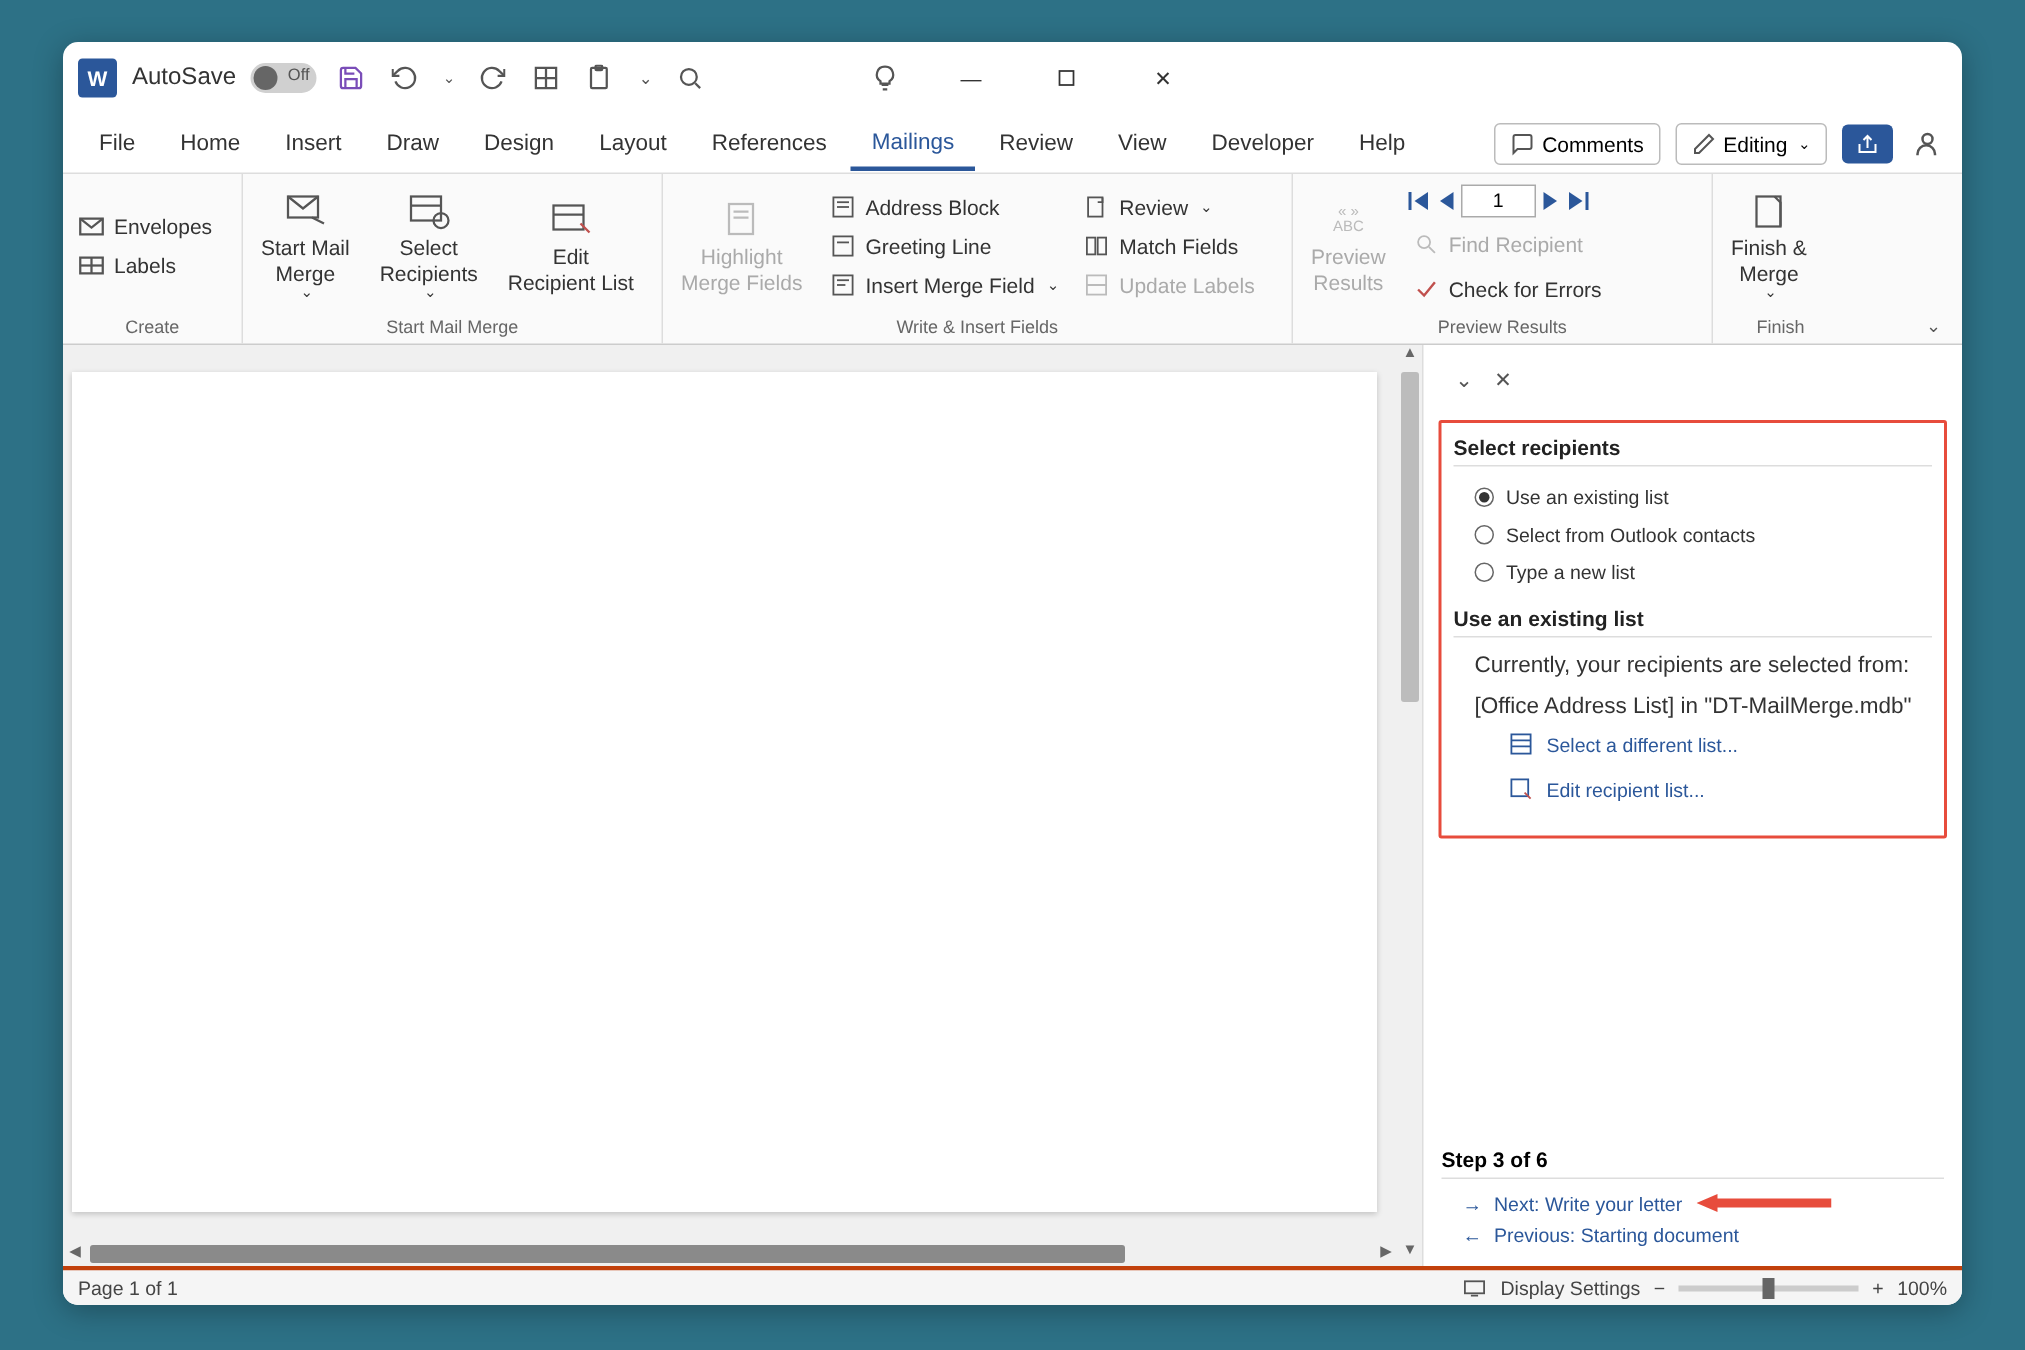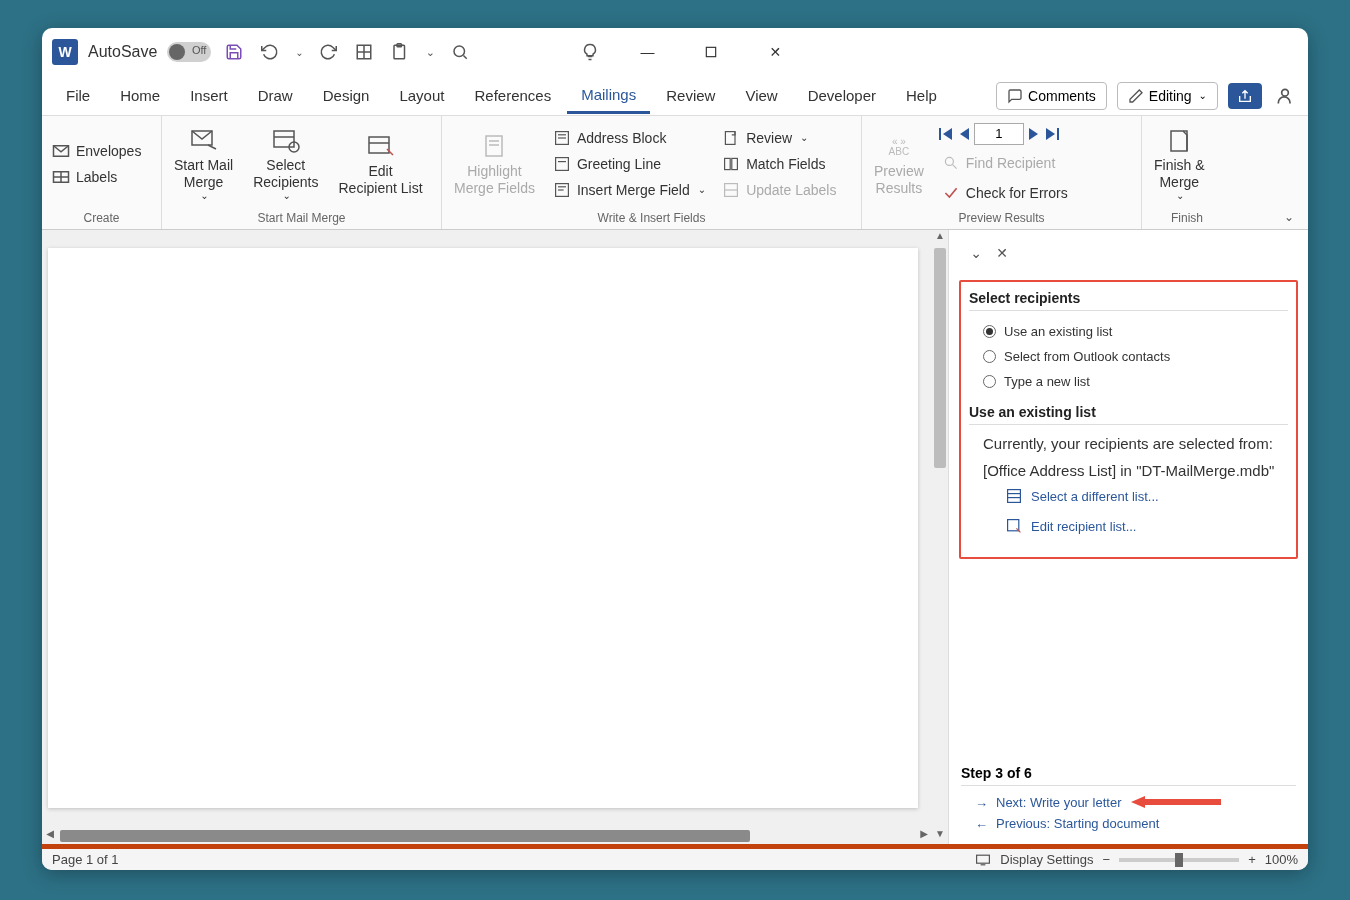--- a/index.html
+++ b/index.html
@@ -63,21 +63,21 @@
   .radio-row { display: flex; align-items: center; gap: 8px; font-size: 13px; color: #333; padding: 5px 0 5px 14px; }
   .radio { width: 13px; height: 13px; border: 1px solid #666; border-radius: 50%; display: inline-flex; align-items: center; justify-content: center; }
   .radio.checked::after { content: ""; width: 7px; height: 7px; background: #333; border-radius: 50%; }
   .tp-text { font-size: 15px; color: #333; padding: 2px 0 2px 14px; }
   .tp-link { display: flex; align-items: center; gap: 8px; font-size: 13px; color: #2b579a; padding: 6px 0 6px 36px; cursor: pointer; }
   .tp-footer { padding: 8px 12px 10px 12px; }
   .step-label { font-weight: bold; font-size: 14px; border-bottom: 1px solid #ddd; padding-bottom: 4px; margin-bottom: 6px; }
   .wiz-link { display: flex; align-items: center; gap: 8px; font-size: 13px; color: #2b579a; padding: 3px 0 3px 14px; cursor: pointer; }
   .red-arrow { position: absolute; }
   
-  .statusbar { height: 26px; background: #f5f5f5; border-top: 5px solid #c2410c; display: flex; align-items: center; padding: 0 10px; font-size: 13px; color: #444; border-radius: 0 0 10px 10px; }
+  .statusbar { height: 26px; background: #f5f5f5; border-top: 3px solid #c2410c; display: flex; align-items: center; padding: 0 10px; font-size: 13px; color: #444; border-radius: 0 0 10px 10px; }
   .sb-right { margin-left: auto; display: flex; align-items: center; gap: 9px; }
   .zoom-slider { width: 120px; height: 4px; background: #ccc; position: relative; }
   .zoom-thumb { position: absolute; width: 8px; height: 14px; background: #666; top: -5px; left: 56px; }
   svg { display: block; }
 </style>
 </head>
 <body>
 
 <div class="app-window">
 

